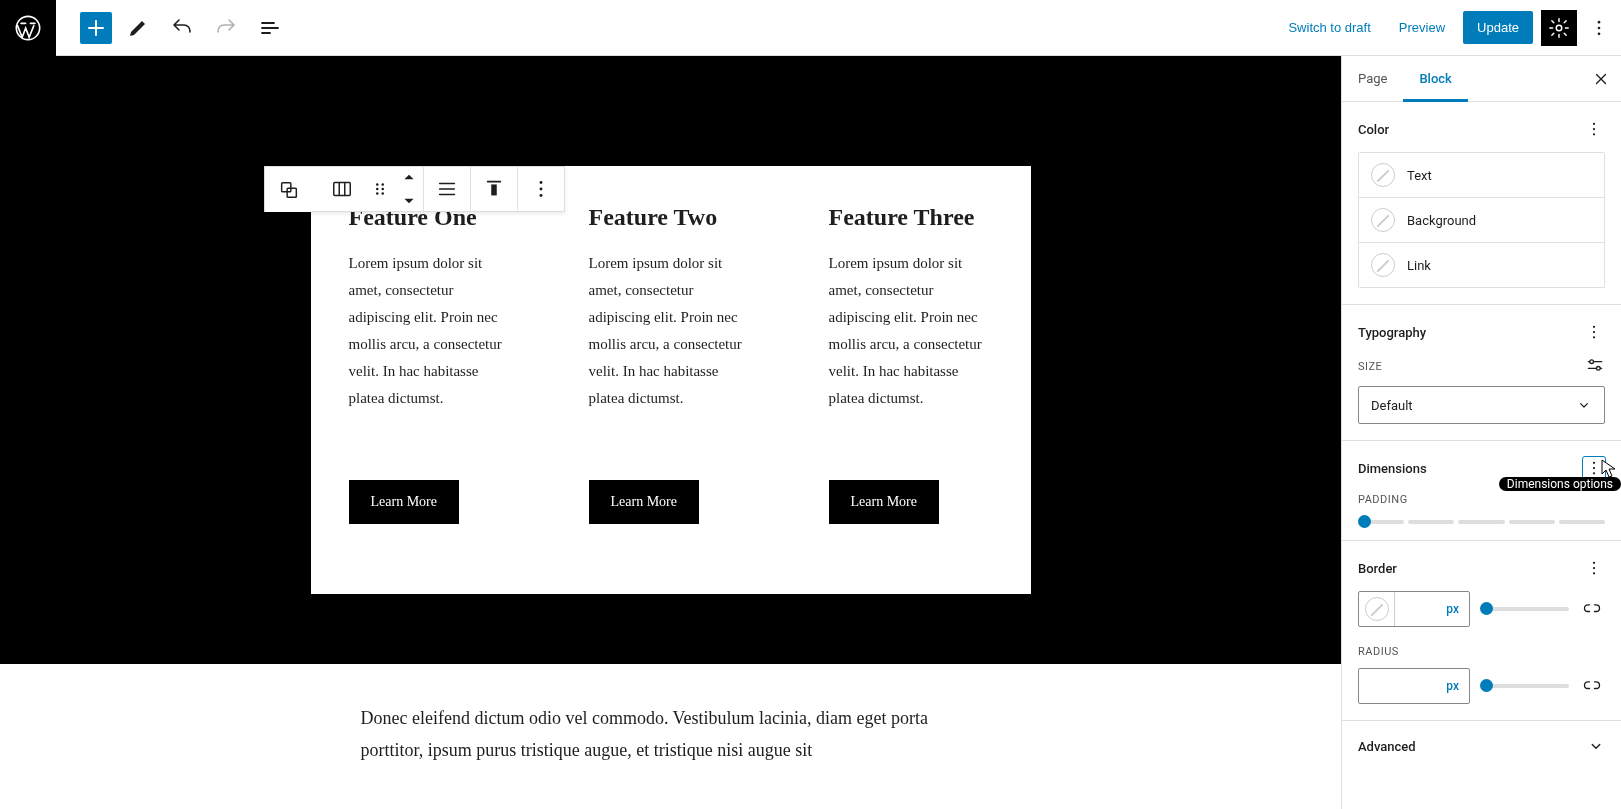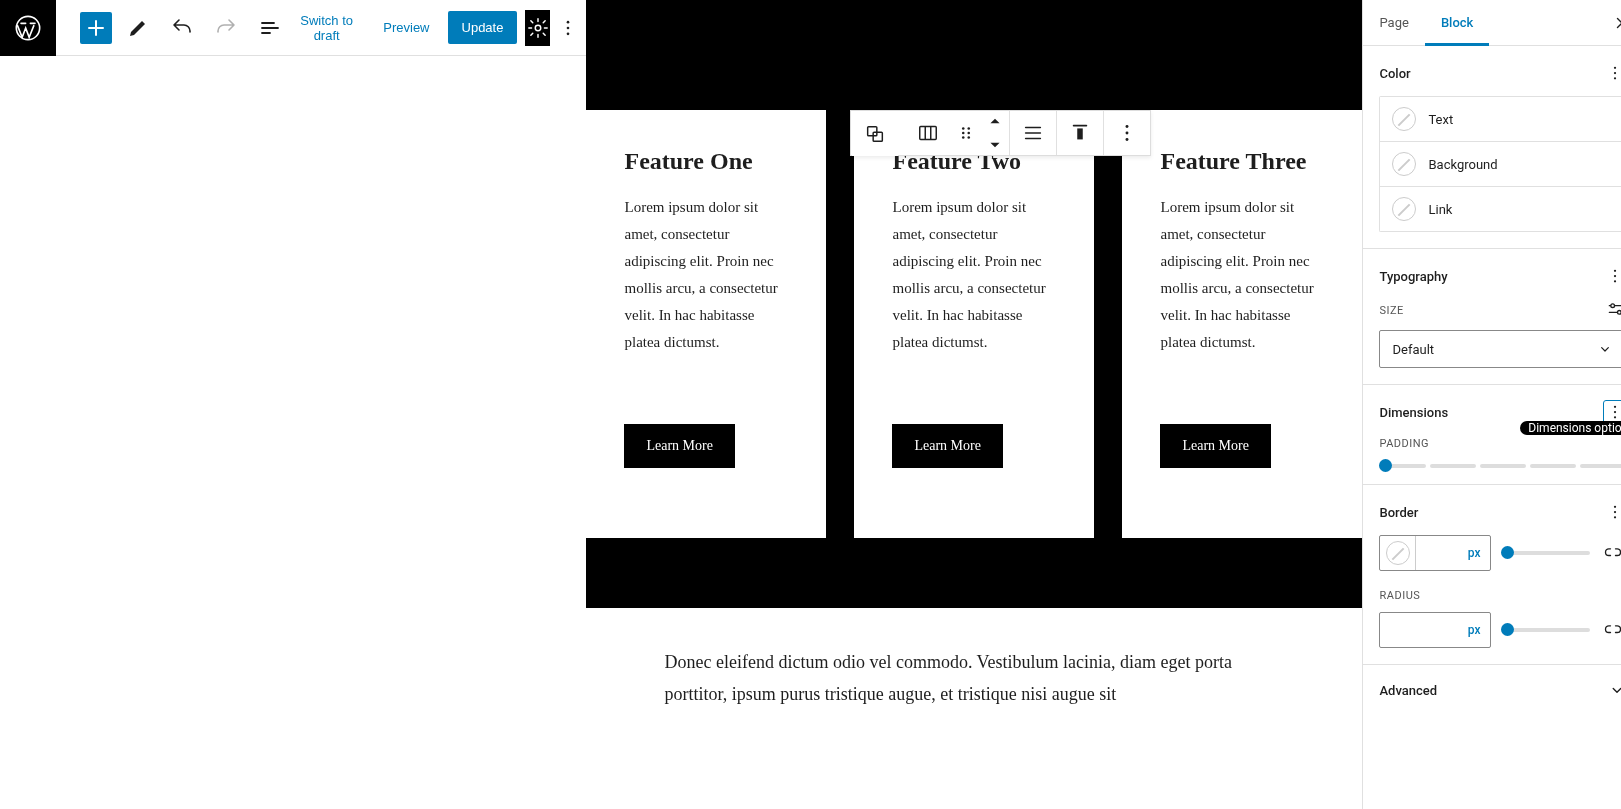--- a/index.html
+++ b/index.html
@@ -1,17 +1,17 @@
 <!DOCTYPE html>
 <html><head>
 <meta charset="utf-8">
 <style>
   * { box-sizing: border-box; margin: 0; padding: 0; }
   body { font-family: -apple-system, BlinkMacSystemFont, "Segoe UI", Roboto, sans-serif; font-size: 13px; color: #1e1e1e; background: #fff; overflow: hidden; }
-  .app { width: 1621px; height: 809px; display: flex; flex-direction: row; }
+  .app { width: 1621px; height: 809px; display: flex; flex-direction: column; }
 
   
   .topbar { height: 56px; border-bottom: 1px solid #e0e0e0; display: flex; align-items: center; justify-content: space-between; padding-right: 8px; }
   .topbar-left { display: flex; align-items: center; gap: 8px; }
   .logo-box { width: 56px; height: 56px; background: #000; display: flex; align-items: center; justify-content: center; }
   .logo-box svg { width: 28px; height: 28px; }
   .top-btn { width: 36px; height: 36px; display: flex; align-items: center; justify-content: center; border: none; background: transparent; border-radius: 2px; cursor: pointer; }
   .top-btn.add { background: #007cba; border-radius: 2px; width: 32px; height: 32px; margin-left: 16px; }
   .top-btn.add svg { color: #fff; }
   .top-btn svg { width: 24px; height: 24px; color: #1e1e1e; }
@@ -20,21 +20,21 @@
   .link-btn { color: #007cba; font-weight: 400; padding: 8px 10px; background: transparent; border: none; cursor: pointer; font-size: 13px; }
   .update-btn { background: #007cba; color: #fff; padding: 9px 14px; border: none; border-radius: 2px; font-size: 13px; cursor: pointer; }
   .gear-btn { width: 36px; height: 36px; background: #000; display: flex; align-items: center; justify-content: center; border: none; cursor: pointer; }
   .gear-btn svg { color: #fff; width: 22px; height: 22px; }
   .more-vert-btn { width: 28px; height: 36px; background: transparent; border: none; cursor: pointer; display: flex; align-items: center; justify-content: center; }
 
   
   .main { flex: 1; display: flex; min-height: 0; }
   .canvas-wrap { flex: 1; overflow: auto; min-height: 0; }
   .canvas-black { background: #000; padding: 110px 0 70px; position: relative; }
-  .cols { display: flex; justify-content: center; gap: 28px; }
+  .cols { display: flex; justify-content: center; }
   .col { background: #fff; width: 240px; padding: 38px; }
   .col.tall { padding-bottom: 70px; }
   .col h3 { font-family: Georgia,'Times New Roman',serif; font-weight: 700; font-size: 24px; margin-bottom: 18px; line-height:1.15; }
   .col p { font-size: 15px; line-height: 1.8; margin-bottom: 28px; color:#1e1e1e; font-family: Georgia,'Times New Roman',serif; }
   .learn-btn { background: #000; color: #fff; border: none; padding: 14px 22px; font-size: 14px; cursor: pointer; font-family: Georgia,'Times New Roman',serif; margin-top: 40px; }
 
   
   .block-toolbar { position: absolute; top: 110px; left: 264px; display: flex; background: #fff; height: 46px; border:1px solid #ddd; box-shadow:0 2px 4px rgba(0,0,0,.08); }
   .bt-group { display:flex; border-right:1px solid #e0e0e0; }
   .bt-btn { width:46px; height:44px; background:#fff; border:none; display:flex; align-items:center; justify-content:center; cursor:pointer; }

